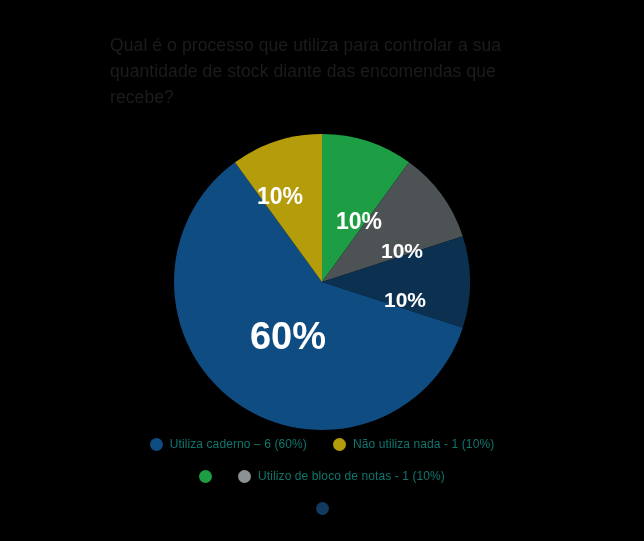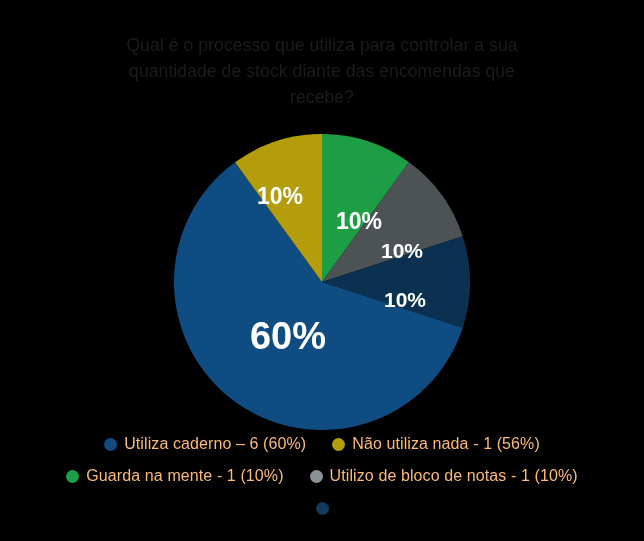--- a/index.html
+++ b/index.html
@@ -20,21 +20,20 @@
     background: #000000;
     border-radius: 14px;
     overflow: hidden;
   }
   
   #chart-title {
     position: absolute;
     top: 32px;
     left: 110px;
     width: 424px;
-    text-align: center;
     color: #1c1c1c;
     font-size: 17.5px;
     line-height: 26px;
     font-weight: 400;
     letter-spacing: 0.1px;
     white-space: pre-line;
   }
   
   #pie-area {
     position: absolute;
@@ -76,22 +75,22 @@
     height: 24px;
     white-space: nowrap;
   }
   .legend-dot {
     width: 13px;
     height: 13px;
     border-radius: 50%;
     flex: 0 0 auto;
   }
   .legend-label {
-    color: #fdba74;
-    font-size: 16px;
+    color: #0f766e;
+    font-size: 12px;
     letter-spacing: 0.1px;
   }
   .legend-row-break {
     flex-basis: 100%;
     height: 0;
   }
 </style>
 </head>
 <body>
 
@@ -124,28 +123,27 @@
 
   <div id="legend">
 
     <div class="legend-item">
       <span class="legend-dot" style="background:#0f4c81"></span>
       <span class="legend-label">Utiliza caderno – 6 (60%)</span>
     </div>
 
     <div class="legend-item">
       <span class="legend-dot" style="background:#b59c0a"></span>
-      <span class="legend-label">Não utiliza nada - 1 (56%)</span>
+      <span class="legend-label">Não utiliza nada - 1 (10%)</span>
     </div>
 
     <div class="legend-row-break"></div>
 
     <div class="legend-item">
       <span class="legend-dot" style="background:#1d9e45"></span>
-      <span class="legend-label">Guarda na mente - 1 (10%)</span>
     </div>
 
     <div class="legend-item">
       <span class="legend-dot" style="background:#8c9194"></span>
       <span class="legend-label">Utilizo de bloco de notas - 1 (10%)</span>
     </div>
 
     <div class="legend-row-break"></div>
 
     <div class="legend-item">

